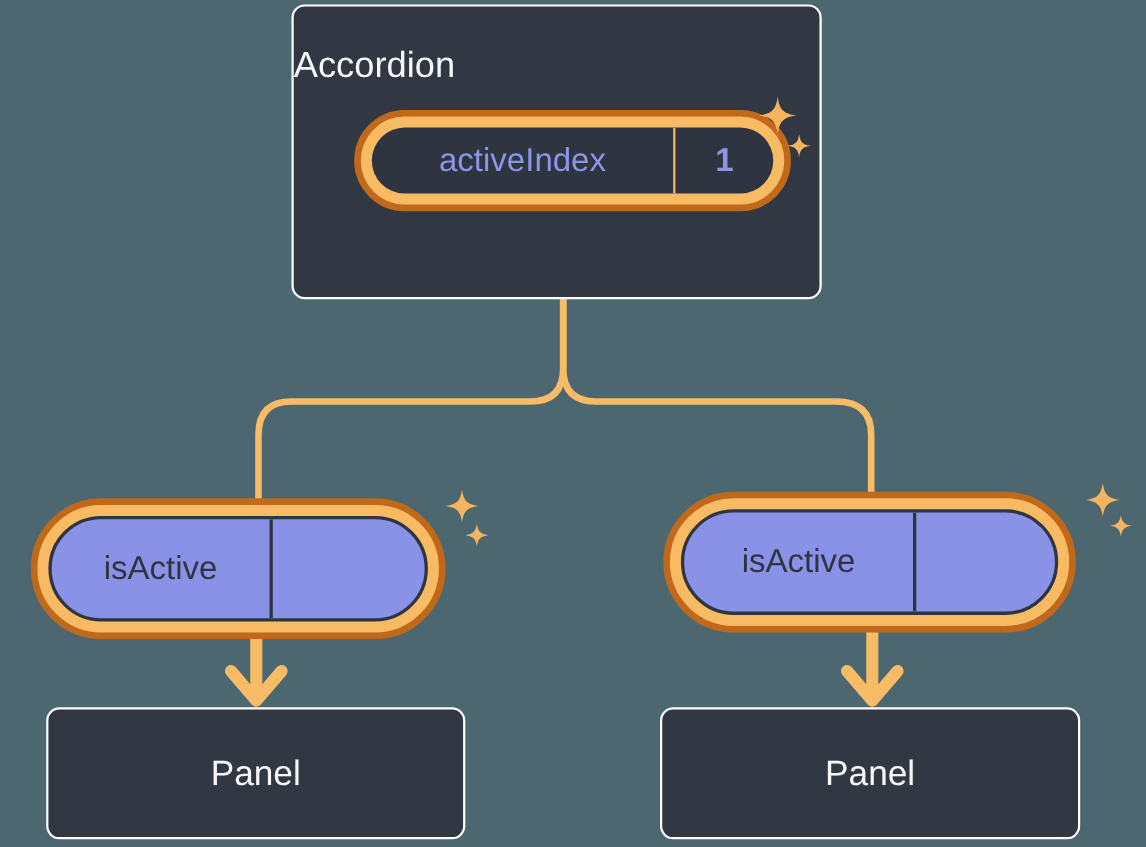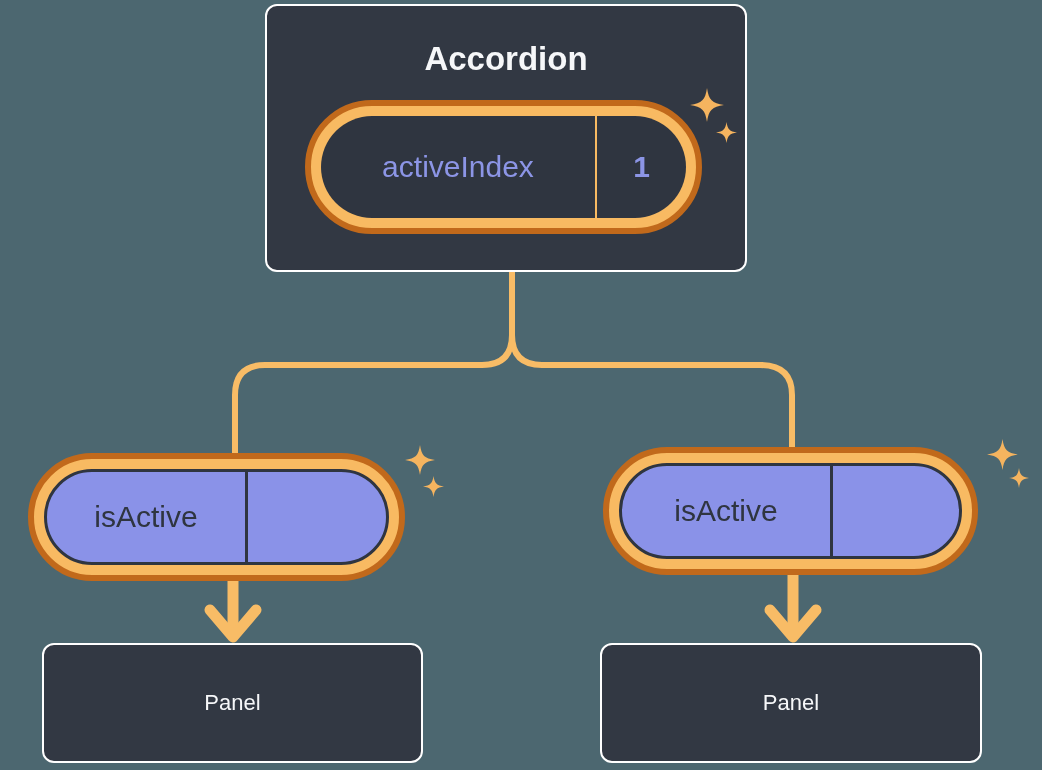--- a/index.html
+++ b/index.html
@@ -18,43 +18,43 @@
   .card {
     position:absolute; box-sizing:border-box;
     background: var(--card-fill,#323843);
     border:2px solid var(--card-border,#FFFFFF);
     border-radius:12px;
     z-index:1;
   }
   #accordion-card { left:265px; top:4px; width:482px; height:268px; }
   .card-title {
     position:absolute; left:0; right:0; top:34px;
-    text-align:center;
+    text-align:left;
     color: var(--text-light,#F6F7F9);
-    font-size:33px; font-weight:700;
+    font-size:33px; font-weight:400;
   }
   .panel-card { display:flex; align-items:center; justify-content:center; }
   #panel-0 { left:42px;  top:643px; width:381px; height:120px; }
   #panel-1 { left:600px; top:643px; width:382px; height:120px; }
-  .panel-title { color: var(--text-light,#F6F7F9); font-size:22px; font-weight:500; }
+  .panel-title { color: var(--text-light,#F6F7F9); font-size:32px; font-weight:500; }
 
   .pill {
     position:absolute; box-sizing:border-box;
     border:6px solid var(--ring-outer,#C1691B);
     background: var(--ring-inner,#F8BA62);
     border-radius:999px;
     padding:10px;
     display:flex;
     z-index:2;
   }
   .pill-core {
     flex:1; display:flex; align-items:stretch;
     border-radius:999px; overflow:hidden; box-sizing:border-box;
   }
-  #state-pill { left:305px; top:100px; width:397px; height:134px;text-align:right; }
+  #state-pill { left:322px; top:100px; width:397px; height:92px;text-align:right; }
   #state-pill .pill-core { background: var(--pill-dark-fill,#2F3540); }
   #state-pill .seg-name  { width:274px; }
   #state-pill .pill-divider { width:2px; background: var(--ring-inner,#F8BA62); }
   #state-pill .seg-name span  { color: var(--purple-text,#8C95E6); }
   #state-pill .seg-value span { color: var(--purple-text,#8C95E6); font-weight:bold; }
 
   .isactive-pill .pill-core {
     background: var(--pill-fill,#8A92E8);
     border:3px solid var(--dark-text,#2F3540);
   }

